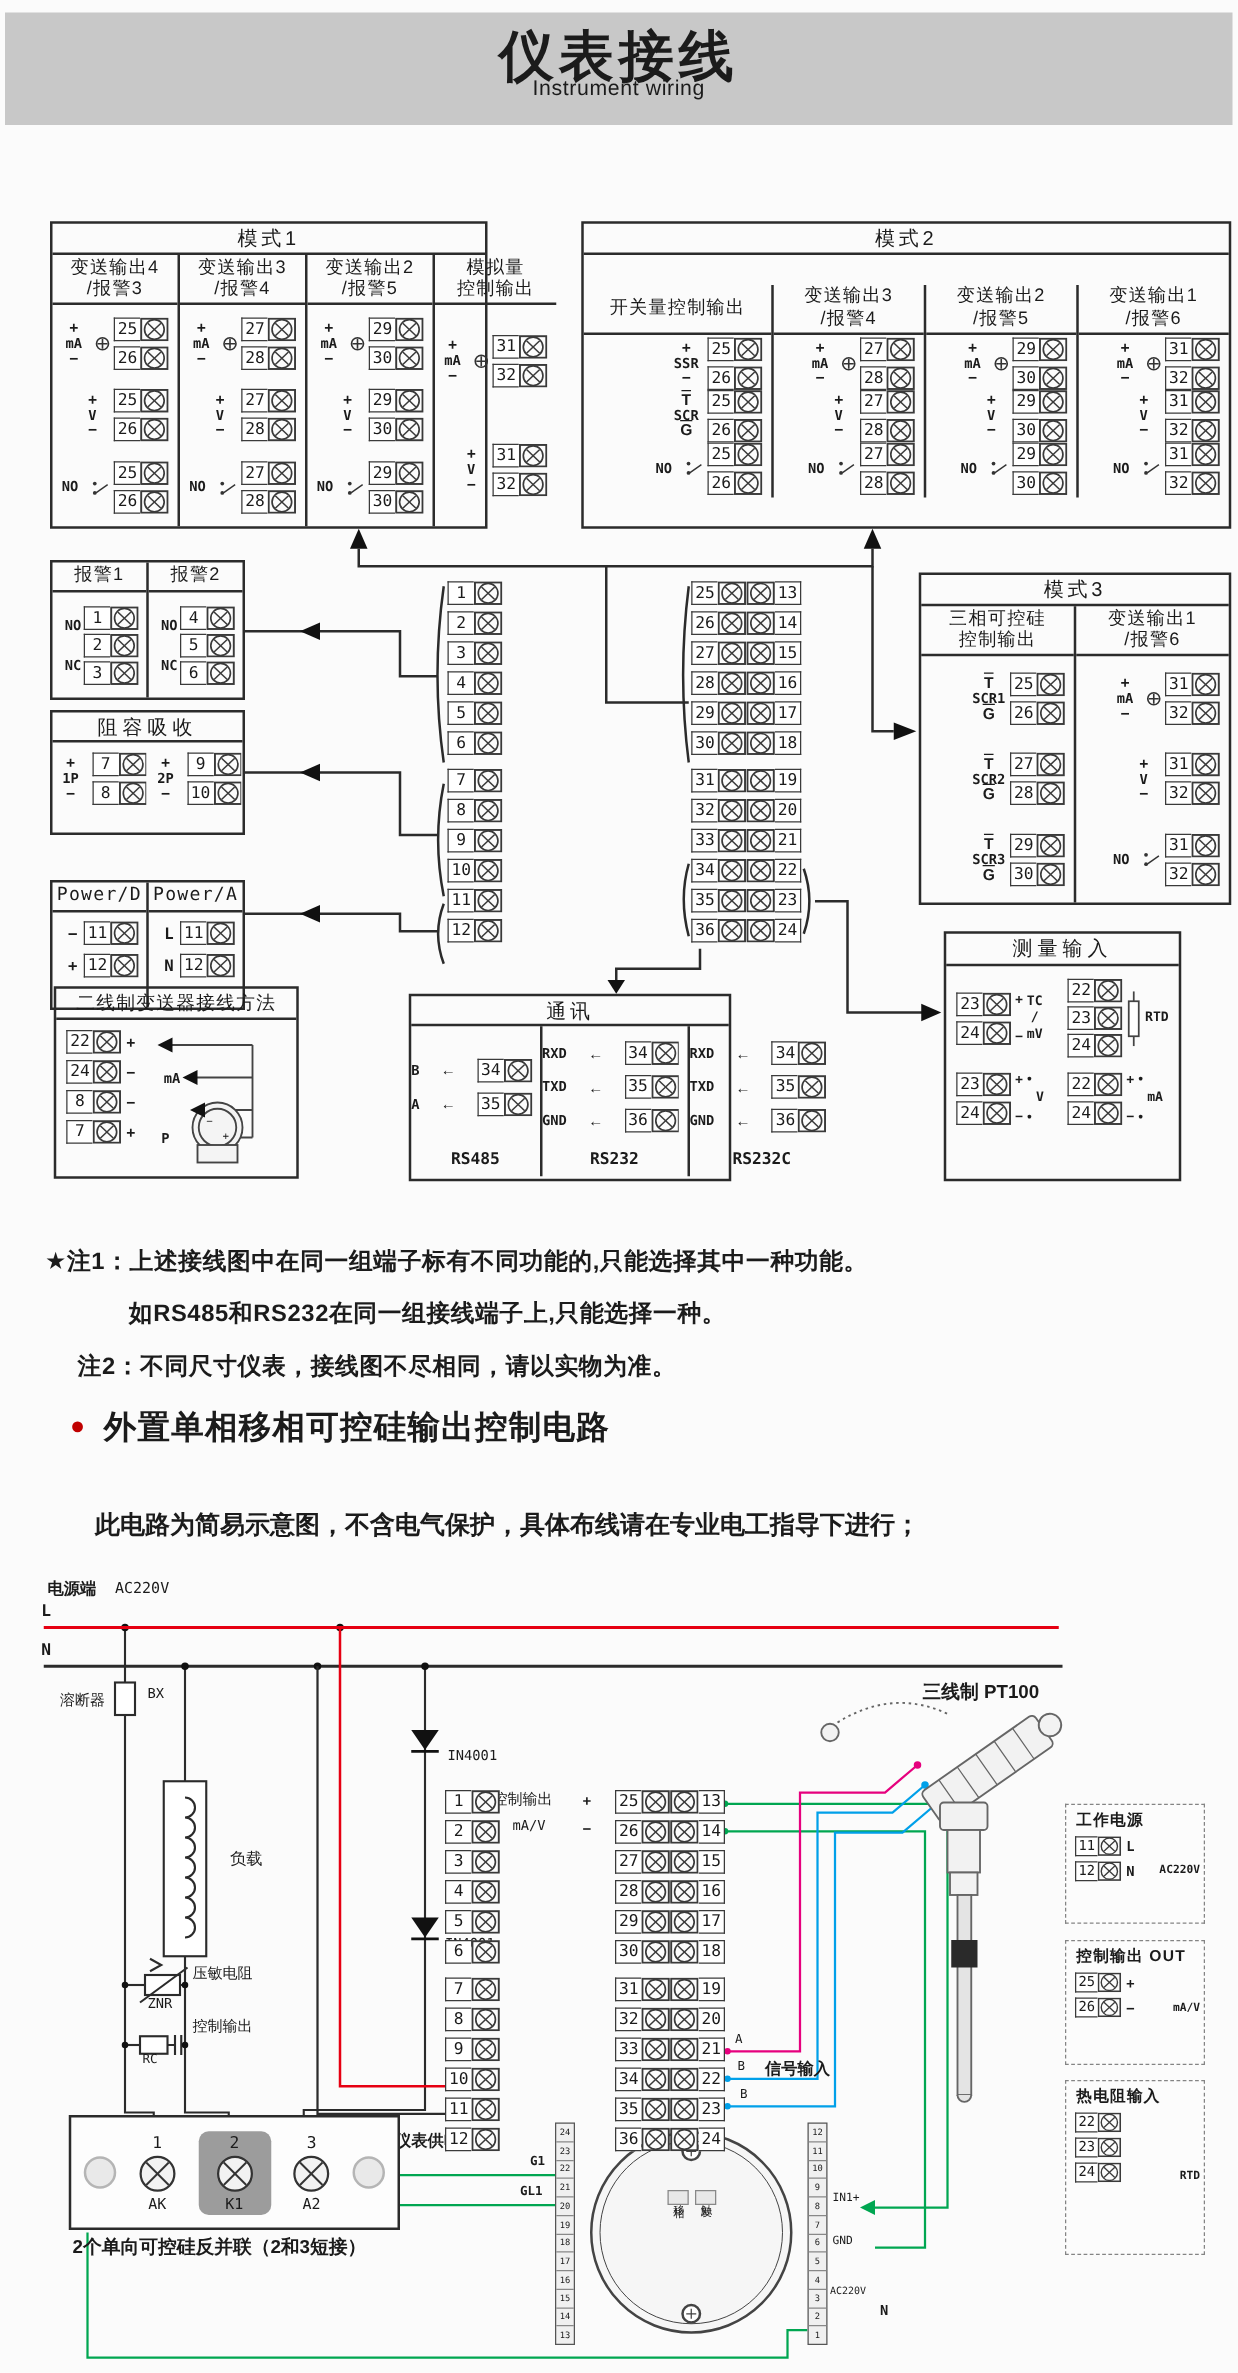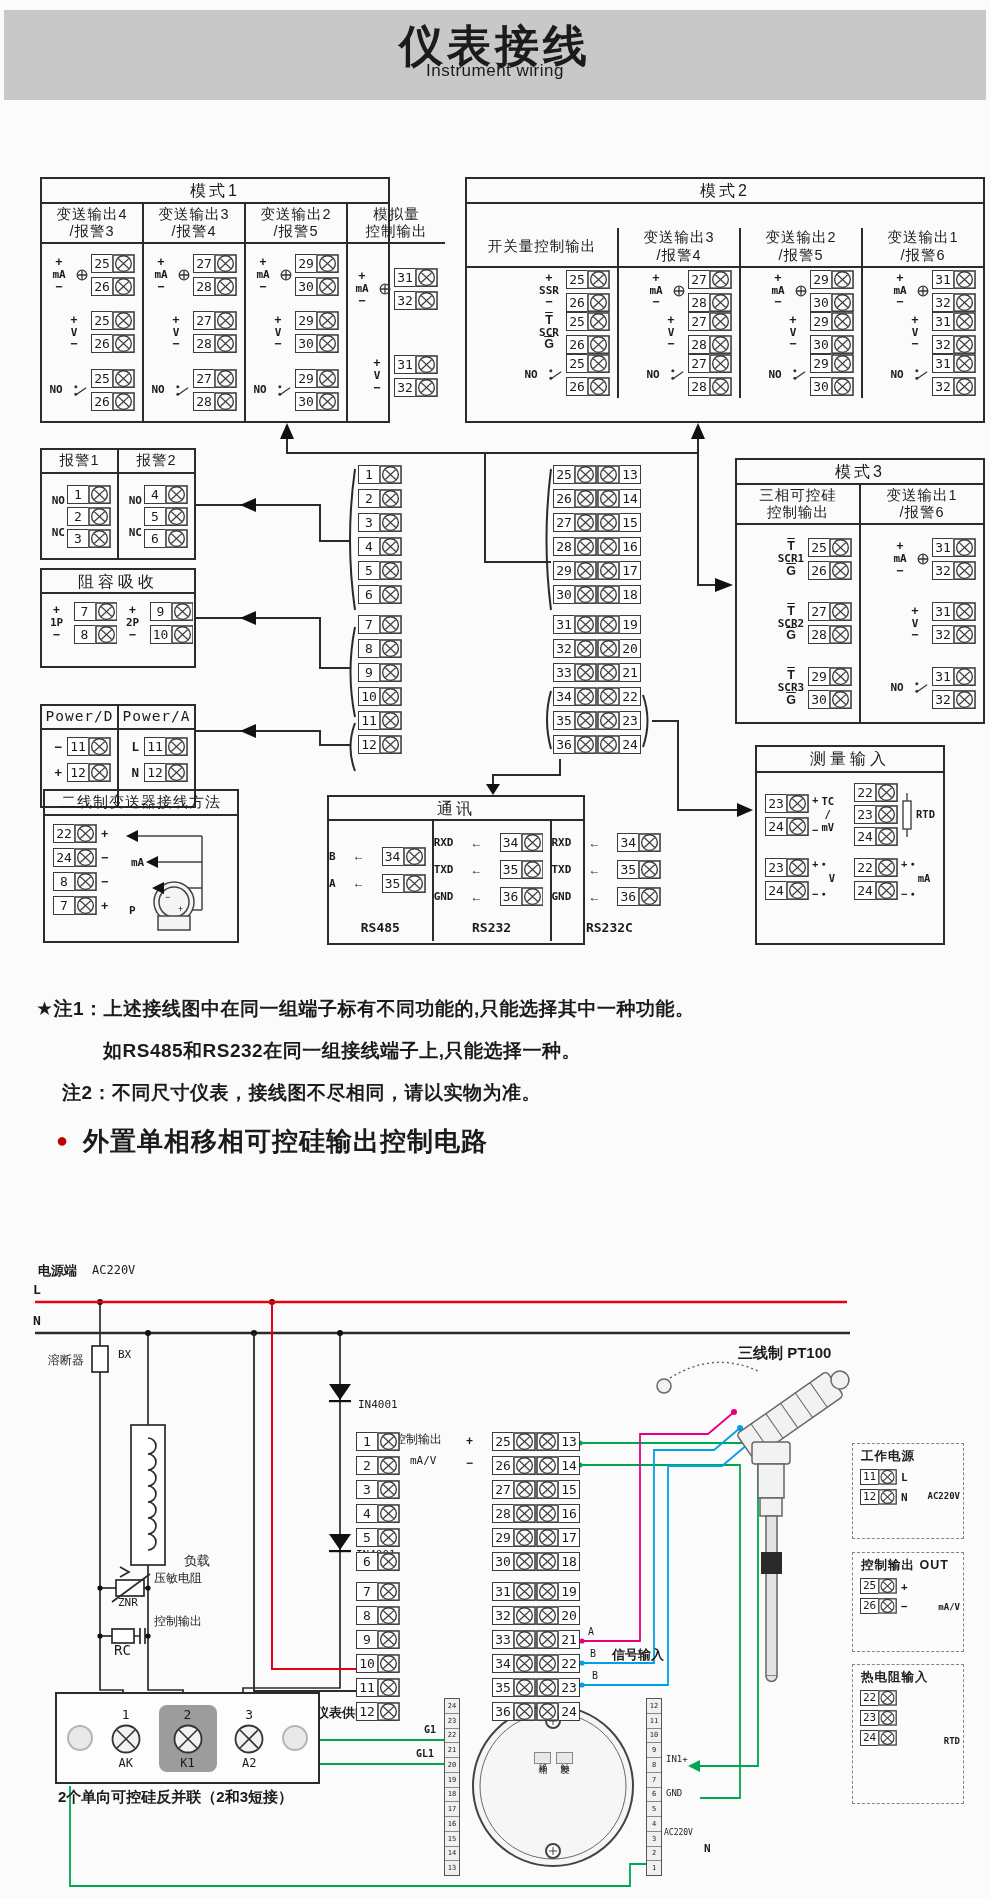--- a/index.html
+++ b/index.html
@@ -1950,20 +1950,21 @@
     </g>
   </svg>
 
   <div class="note" style="left:36px;top:996px">★注1：上述接线图中在同一组端子标有不同功能的,只能选择其中一种功能。</div>
   <div class="note" style="left:103px;top:1038px">如RS485和RS232在同一组接线端子上,只能选择一种。</div>
   <div class="note" style="left:62px;top:1080px">注2：不同尺寸仪表，接线图不尽相同，请以实物为准。</div>
 
   <div id="head2" style="left:56px;top:1124px">
     <span class="bullet">●</span><span>外置单相移相可控硅输出控制电路</span>
   </div>
+  <div id="subhead" style="left:76px;top:1206px">此电路为简易示意图，不含电气保护，具体布线请在专业电工指导下进行；</div>
 
   <svg class="overlay" style="left:0;top:1040px" width="990" height="858" viewBox="0 0 990 858">
     <g stroke="#2b2b2b" stroke-width="1.7" fill="none">
       <path d="M35,293 H850" stroke-width="2.4"></path>
       <path d="M100,262 V306"></path>
         <rect x="92" y="306" width="16" height="26" fill="#fff"></rect>
         <path d="M100,332 V650 H123 V655"></path>
       <path d="M148,293 V385"></path>
         <rect x="131" y="385" width="34" height="140" fill="#fff"></rect>
       <path d="M148,398 a8,8 0 0 1 0,16 a8,8 0 0 1 0,16 a8,8 0 0 1 0,16 a8,8 0 0 1 0,16 a8,8 0 0 1 0,16 a8,8 0 0 1 0,16 a8,8 0 0 1 0,16"></path>
@@ -2042,25 +2043,25 @@
       <path d="M549,681 H557 M553,677 V685 M549,811 H557 M553,807 V815" stroke-width="1"></path>
     </g>
   </svg>
 
   <div class="cl b" style="left:38px;top:1262px;font-size:13px">电源端</div>
   <div class="cl mono" style="left:92px;top:1263px">AC220V</div>
   <div class="cl b mono" style="left:33px;top:1282px;font-size:13px">L</div>
   <div class="cl b mono" style="left:33px;top:1313px;font-size:13px">N</div>
   <div class="cl" style="left:48px;top:1352px">溶断器</div>
   <div class="cl mono" style="left:118px;top:1348px;font-size:11px">BX</div>
-  <div class="cl" style="left:184px;top:1552px;font-size:13px">负载</div>
+  <div class="cl" style="left:184px;top:1478px;font-size:13px">负载</div>
   <div class="cl" style="left:154px;top:1570px">压敏电阻</div>
   <div class="cl mono" style="left:118px;top:1596px;font-size:11px">ZNR</div>
   <div class="cl" style="left:154px;top:1613px">控制输出</div>
-  <div class="cl mono" style="left:114px;top:1642px;font-size:14px">RC</div>
+  <div class="cl mono" style="left:114px;top:1642px;font-size:10px">RC</div>
   <div class="cl mono" style="left:358px;top:1398px;font-size:11px">IN4001</div>
   <div class="cl mono" style="left:356px;top:1548px;font-size:11px">IN4001</div>
   <div class="cl" style="left:394px;top:1431px">控制输出</div>
   <div class="cl b" style="left:466px;top:1434px">+</div>
   <div class="cl mono" style="left:410px;top:1454px;font-size:11px">mA/V</div>
   <div class="cl b" style="left:466px;top:1456px">−</div>
   <div class="cl b" style="left:316px;top:1704px;font-size:13px">仪表供电</div>
   <div class="cl mono" style="left:588px;top:1626px;font-size:10px">A</div>
   <div class="cl mono" style="left:590px;top:1648px;font-size:10px">B</div>
   <div class="cl mono" style="left:592px;top:1670px;font-size:10px">B</div>

